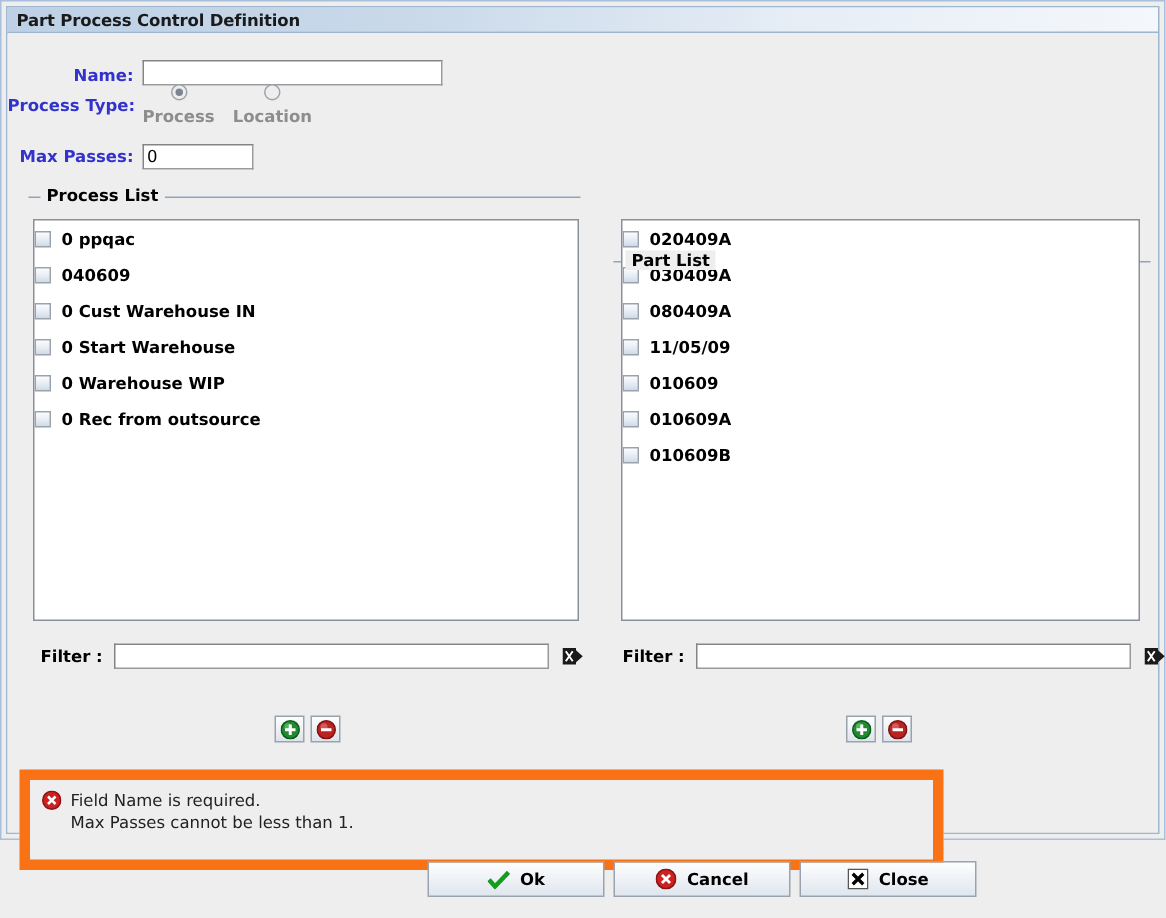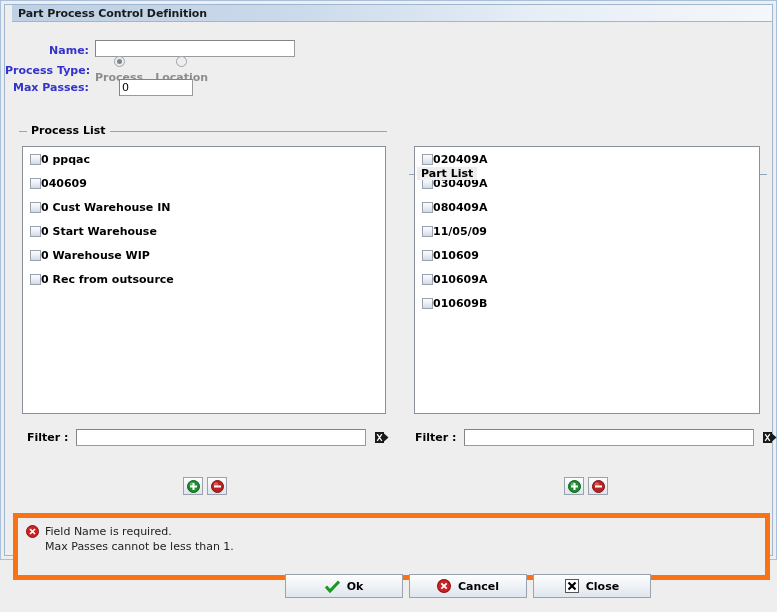--- a/index.html
+++ b/index.html
@@ -35,21 +35,20 @@
     box-sizing: border-box;
   }
   .titlebar {
     height: 17px;
     background: linear-gradient(to right, #bdd0e5 0%, #c9d9ea 35%, #e7eef6 70%, #f4f7fb 100%);
     border-bottom: 1px solid #9fb6cd;
     display: flex;
     align-items: center;
     padding-left: 6px;
     box-sizing: border-box;
-    margin-left: 7px;
   }
   .titlebar-text {
     font-size: 11px;
     font-weight: bold;
     color: #1a1a1a;
     letter-spacing: -0.1px;
   }
 
   .content {
     position: absolute;
@@ -143,21 +142,21 @@
     position: absolute;
     background: #ffffff;
     border: 1px solid #8a9099;
     box-sizing: border-box;
     overflow: hidden;
   }
   .list-item {
     display: flex;
     align-items: center;
     height: 24px;
-    padding-left: 7px;
+    gap: 7px;
   }
   .cb {
     width: 11px; height: 11px;
     border: 1px solid #9aa3ad;
     background: linear-gradient(to bottom, #fbfcfd 0%, #e9eef4 50%, #cfdbe7 100%);
     box-sizing: border-box;
     flex: 0 0 auto;
   }
   .list-label {
     font-size: 11px;
@@ -204,24 +203,24 @@
     justify-content: center;
     box-sizing: border-box;
     cursor: pointer;
   }
 
   
   .error-panel {
     position: absolute;
     left: 8px;
     top: 490px;
-    width: 757px;
+    width: 616px;
     height: 67px;
     background: #eeeeee;
-    border: 5px solid #f97316;
+    border: 7px solid #f97316;
     box-sizing: border-box;
     padding: 6px 8px;
   }
   .error-line1 {
     display: flex;
     align-items: flex-start;
     gap: 6px;
   }
   .error-text {
     font-size: 11px;
@@ -290,21 +289,21 @@
               <span class="radio-mark checked"></span>
               <span class="radio-label">Process</span>
             </div>
             <div class="radio-item">
               <span class="radio-mark"></span>
               <span class="radio-label">Location</span>
             </div>
           </div>
         </div>
 
-        <div class="form-row" style="top:56px;gap:24px;">
+        <div class="form-row" style="top:73px;">
           <span class="form-label">Max Passes:</span>
           <input class="text-input" id="maxpasses-input" type="text" value="0" style="">
         </div>
       </div>
 
       <div class="group" style="left:14px; top:102px; width:368px; height:18px;">
         <div class="group-line"></div>
         <span class="group-title">Process List</span>
       </div>
 

